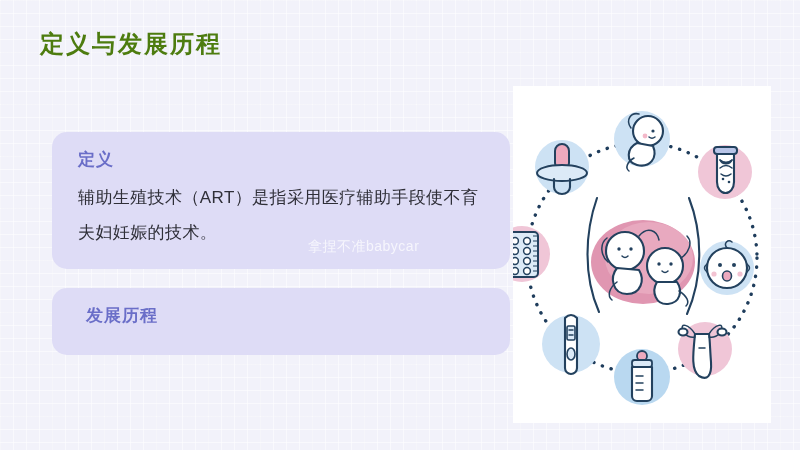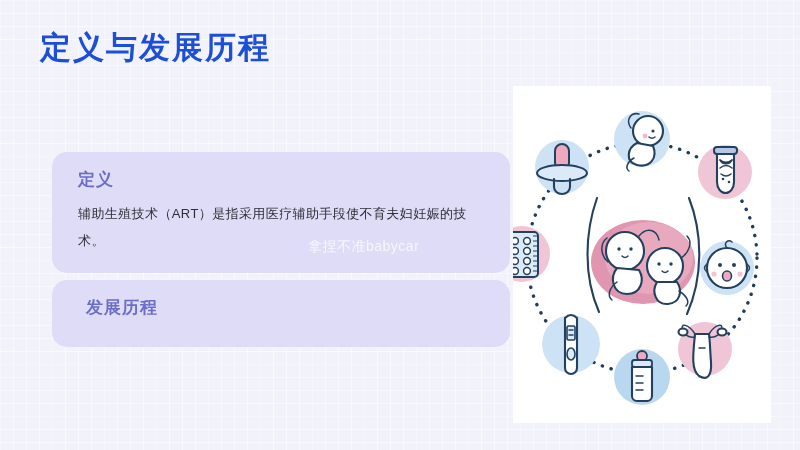--- a/index.html
+++ b/index.html
@@ -20,47 +20,47 @@
       linear-gradient(to bottom, rgba(222,222,240,0.45) 1px, transparent 1px);
     background-size: 13px 13px, 13px 13px, 52px 52px, 52px 52px;
   }
   #slide {
     position:absolute; inset:0;
   }
   
   #page-title {
     position:absolute;
     left:40px; top:28px;
-    font-size:31px;
+    font-size:24px;
     font-weight:700;
-    color:#1d4ed8;
+    color:#4d7c0f;
     letter-spacing:2px;
     line-height:1.3;
   }
   
   .card {
     position:absolute;
     left:52px;
     width:458px;
     background:#dedcf6;
     border-radius:15px;
     padding:17px 24px 18px 26px;
   }
-  #card-definition { top:132px;margin-top:20px; }
-  #card-history    { top:280px;padding-left:34px; }
+  #card-definition { top:132px; }
+  #card-history    { top:288px;padding-left:34px; }
   .card-heading {
     font-size:17px;
     color:#6a6ec8;
     font-weight:700;
     letter-spacing:1px;
     margin-bottom:11px;
     line-height:1.25;
   }
   .card-body {
-    font-size:13px;
+    font-size:17px;
     color:#2f2f38;
     line-height:2.05;
     letter-spacing:0.4px;
   }
   
   #watermark {
     position:absolute;
     left:308px; top:238px;
     font-size:14px;
     color:rgba(255,255,255,0.72);

